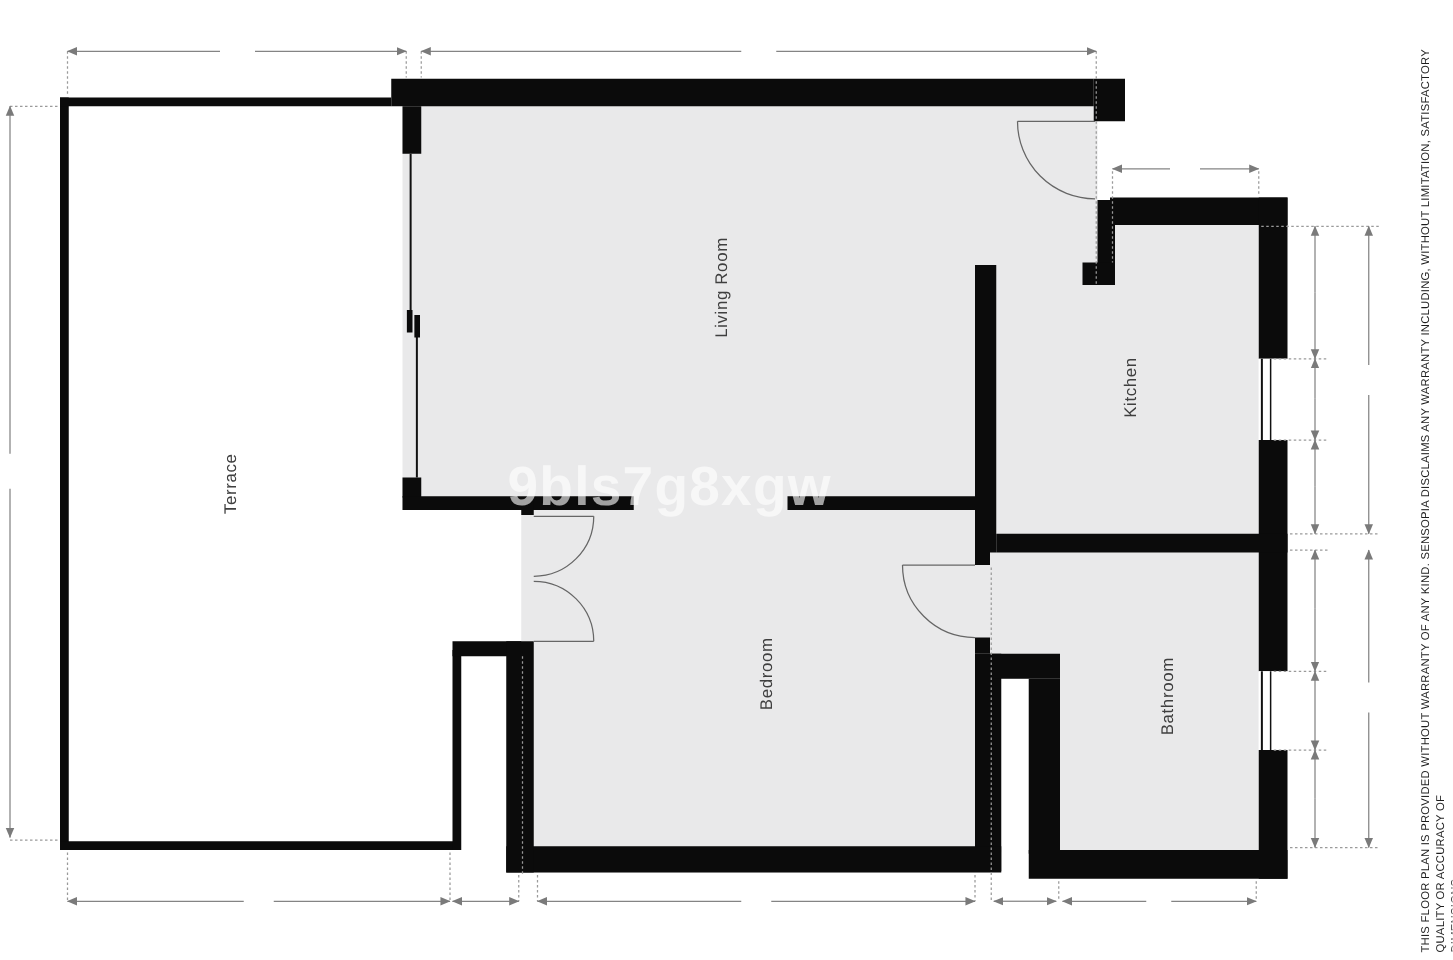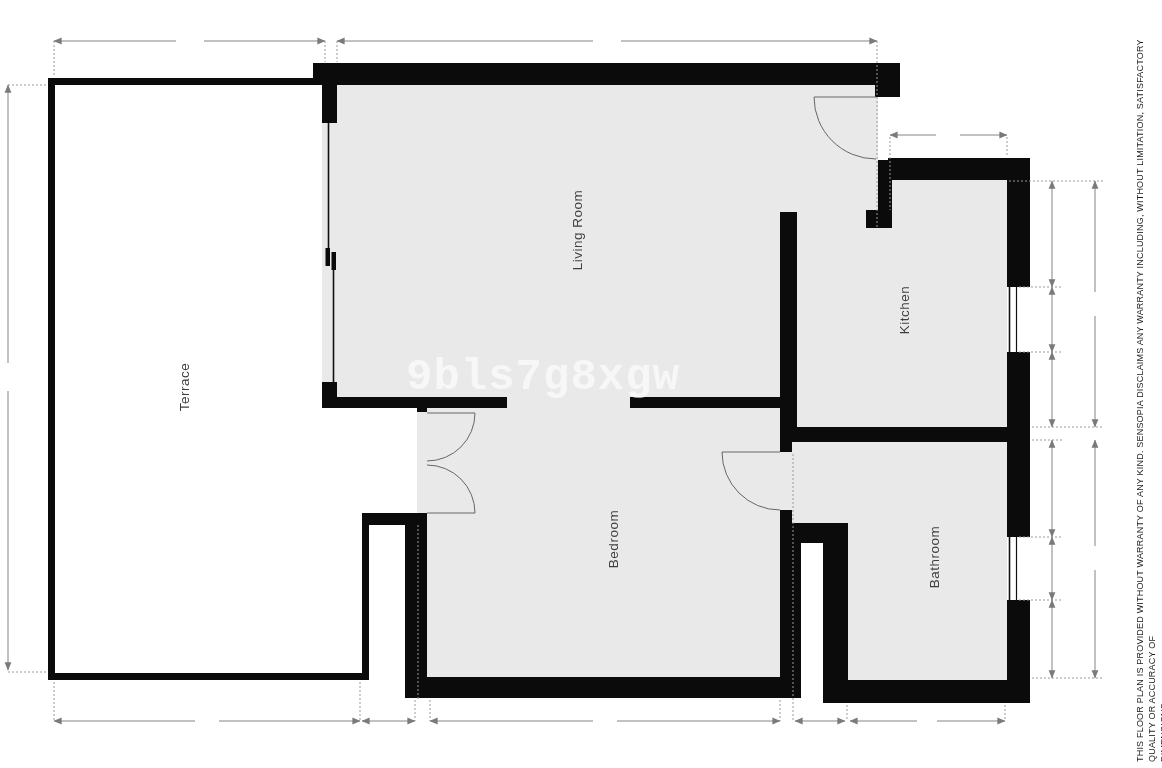--- a/index.html
+++ b/index.html
@@ -7,23 +7,23 @@
     width:1162px;height:768px;position:relative;overflow:hidden;
     background:#ffffff;font-family:"Liberation Sans",sans-serif;
   }
   #plan-svg{position:absolute;left:0;top:0;}
   .room-label{
     position:absolute;color:#3f3f3f;font-size:13.5px;letter-spacing:.5px;
     white-space:nowrap;transform:translate(-50%,-50%) rotate(-90deg);
     z-index:3;
   }
   .watermark{
-    position:absolute;left:406px;top:352px;width:345px;text-align:left;
+    position:absolute;left:406px;top:365px;width:345px;text-align:left;
     font-size:44px;font-weight:700;letter-spacing:1px;
-    color:rgba(255,255,255,0.62);z-index:4;font-family:Liberation Mono, monospace;
+    color:rgba(255,255,255,0.62);z-index:4;
   }
   .disclaimer{
     position:absolute;left:1134px;top:762px;width:752px;
     transform-origin:0 0;transform:rotate(-90deg);
     font-size:9px;line-height:12px;letter-spacing:.2px;color:#1c1c1c;
     z-index:3;
   }
 </style>
 </head>
 <body>

